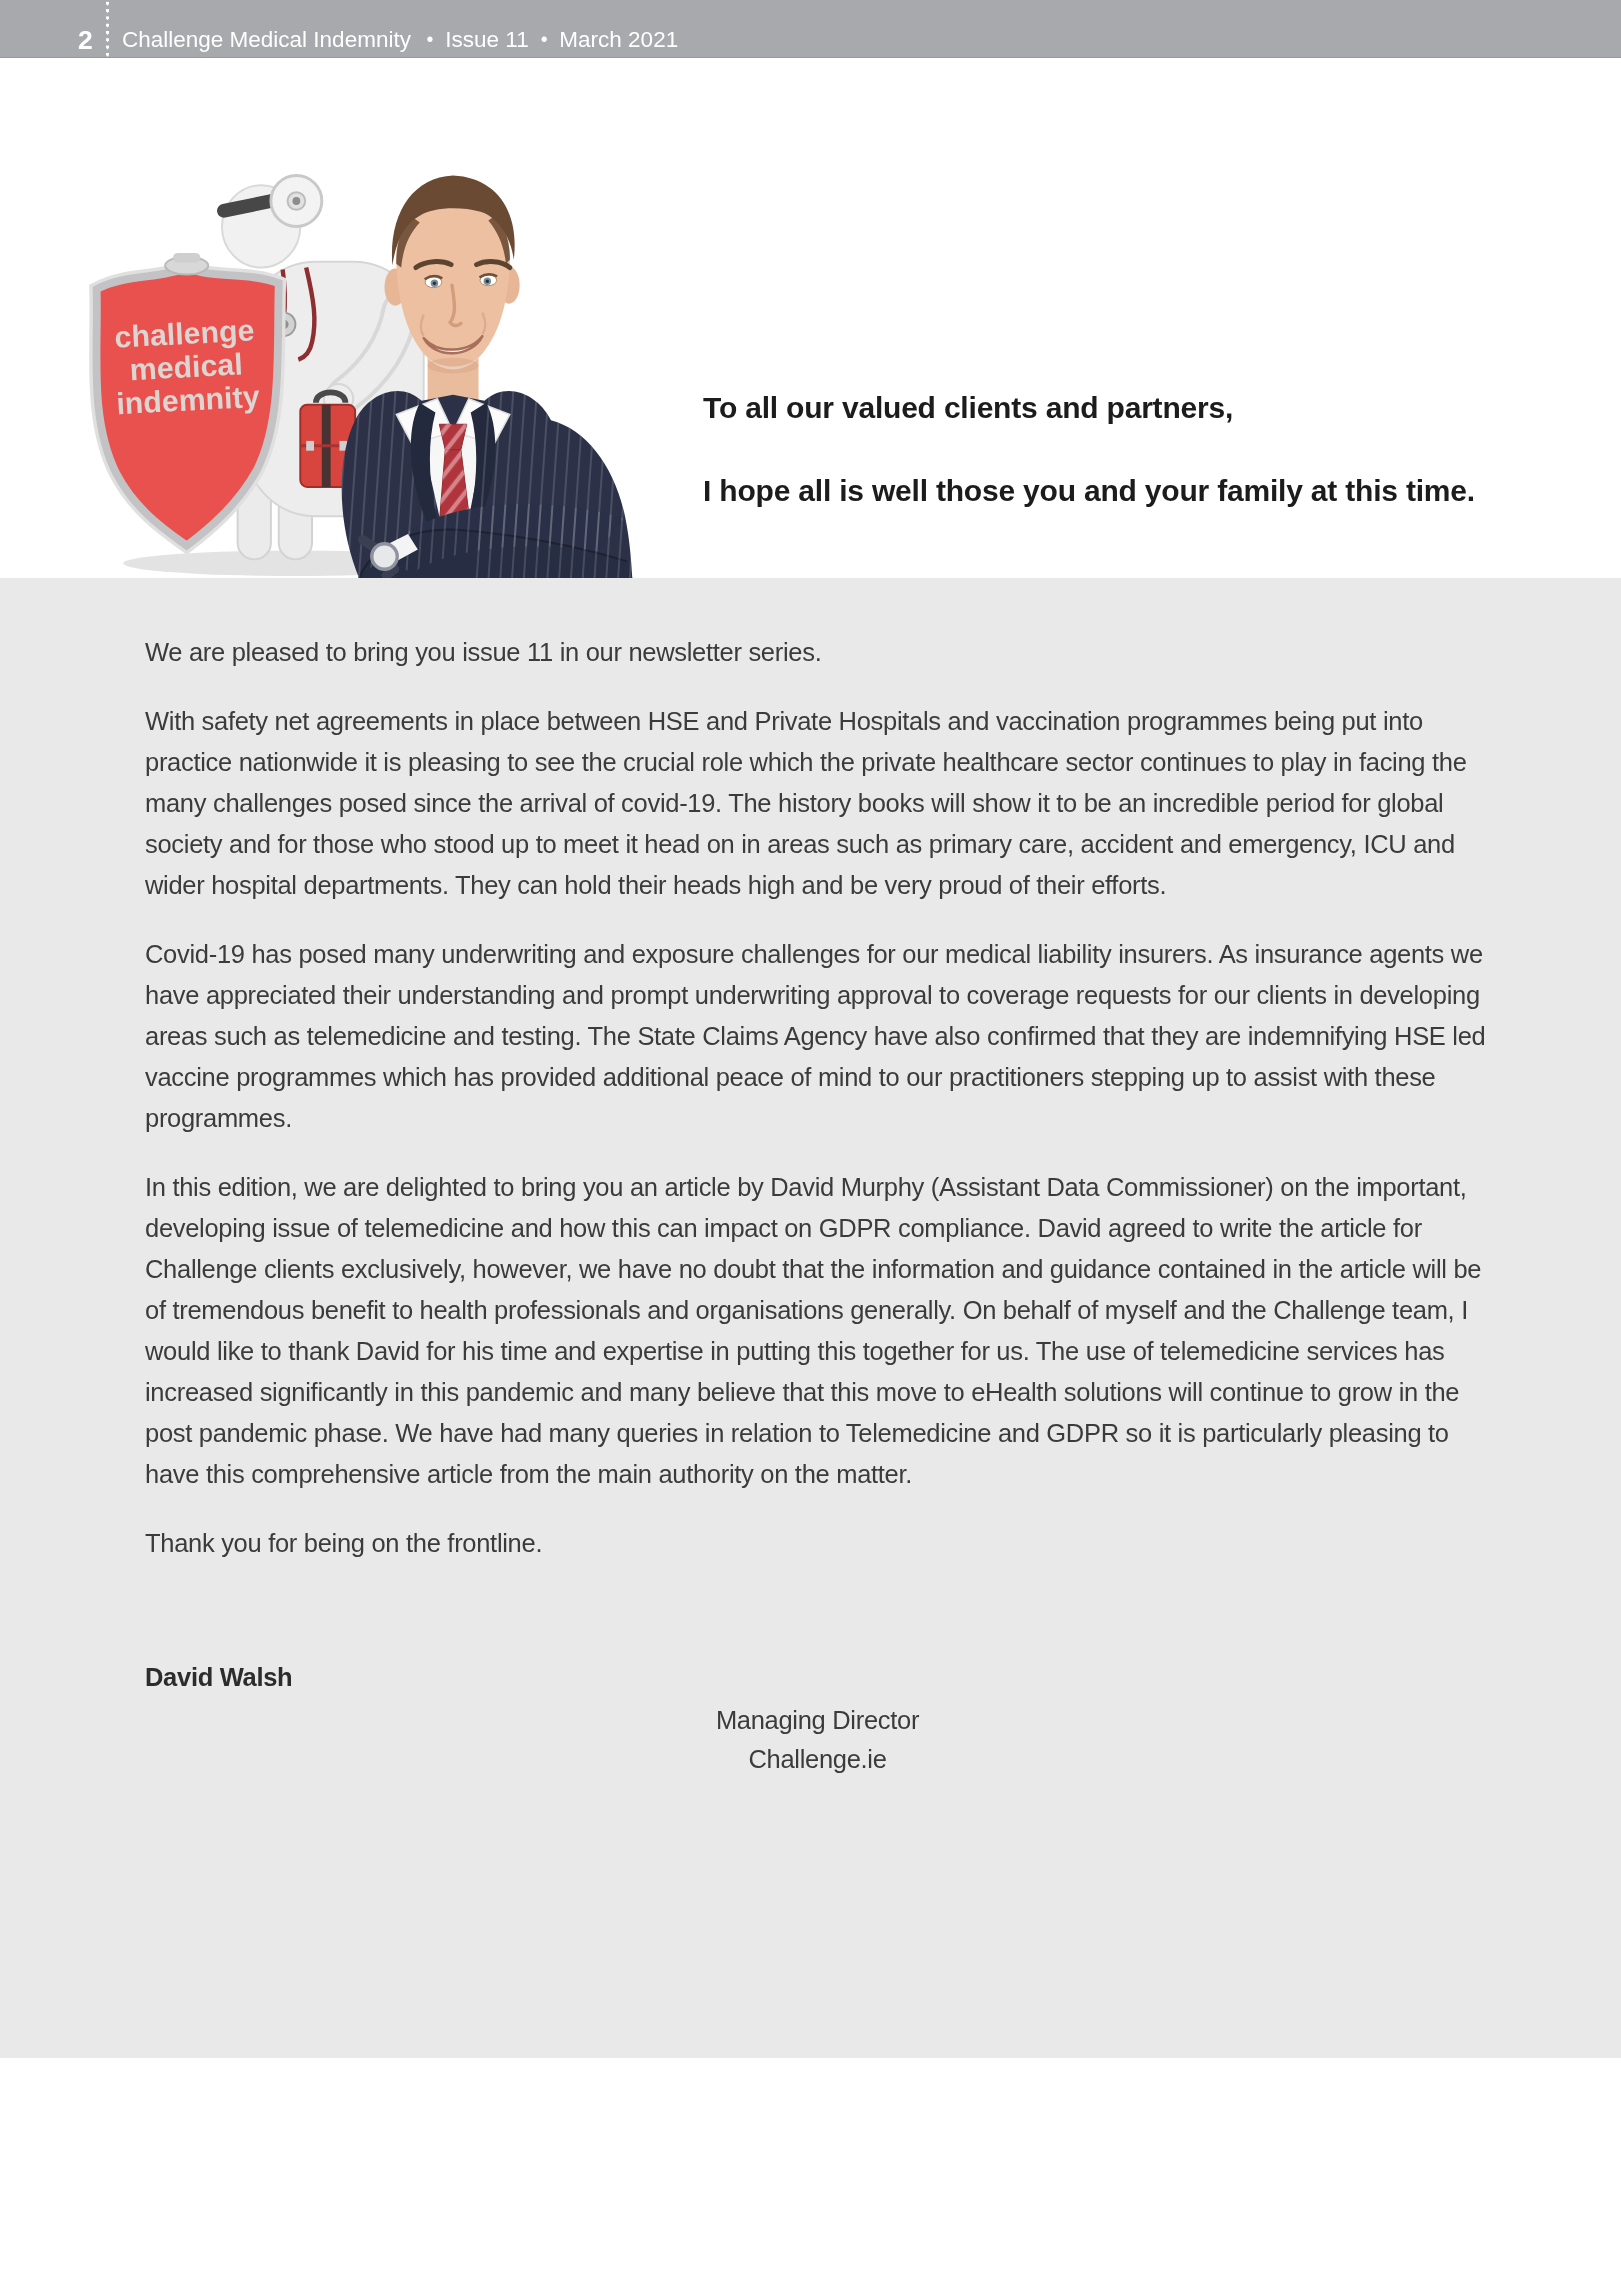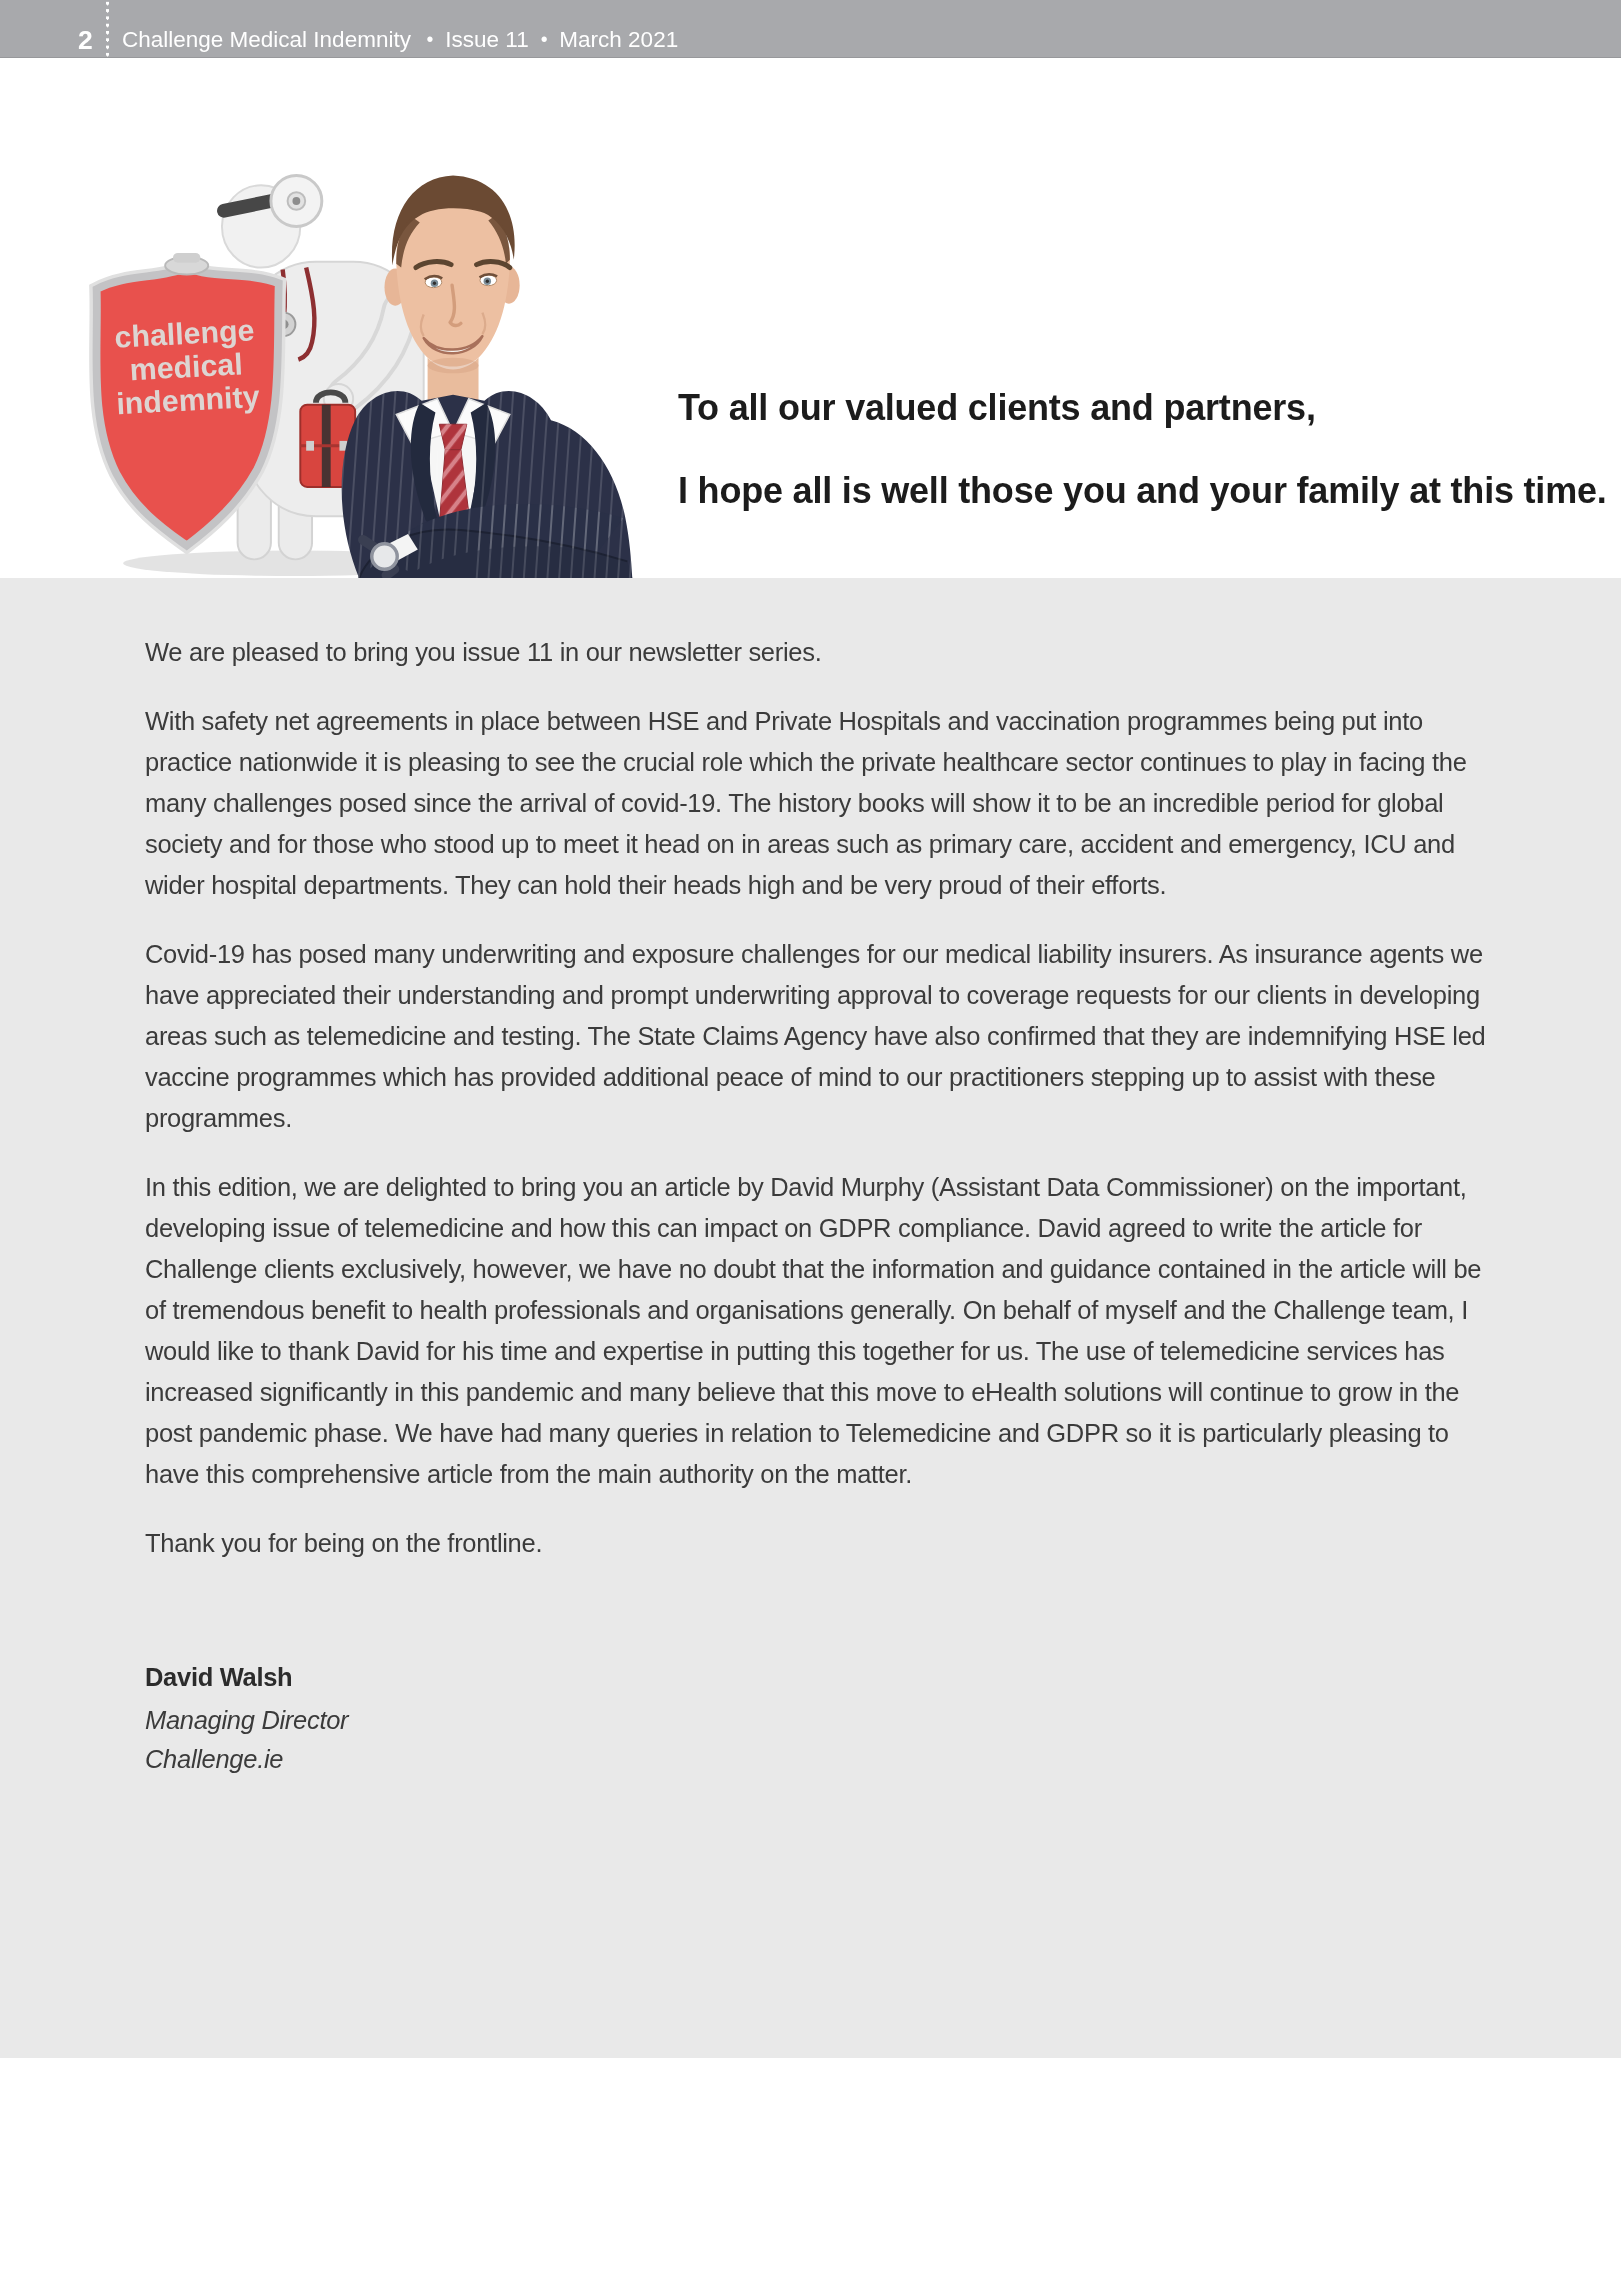--- a/index.html
+++ b/index.html
@@ -50,38 +50,38 @@
   .hero{
     position:absolute;left:0;top:58px;width:1621px;height:520px;
     background:#ffffff;
   }
   .hero-illustration{position:absolute;left:0;top:0;width:1621px;height:520px;}
   .greeting{
     position:absolute;left:678px;top:331px;width:882px;z-index:2;
   }
   .greeting p{
     color:var(--heading,#1c1c1c);
-    font-size:36px;font-weight:700;line-height:37px;
-    letter-spacing:-0.2px;white-space:nowrap;
+    font-size:30px;font-weight:700;line-height:37px;
+    letter-spacing:-0.2px;white-space:nowrap;margin-left:25px;
   }
   .greeting p + p{margin-top:46px;}
   
   .panel{
     position:absolute;left:0;top:578px;width:1621px;height:1480px;
     background:var(--panel-bg,#e9e9e9);
   }
   .letter{
     position:absolute;left:145px;top:54px;width:1345px;
     color:var(--text,#3b3b3b);
     font-size:25.5px;line-height:41px;letter-spacing:-0.3px;
   }
   .letter p{margin-bottom:28px;}
   .signature{margin-top:94px;line-height:39px;}
   .signature .sig-name{font-weight:700;margin-bottom:4px;color:#2c2c2c;}
-  .signature .sig-role,.signature .sig-company{font-style:italic;margin-bottom:0;}
+  .signature .sig-role,.signature .sig-company{margin-bottom:0;text-align:center;}
 </style>
 </head>
 <body>
 
 <header class="topbar">
   <span class="page-number">2</span>
   <span class="dot-rule"></span>
   <div class="topbar-title">
     <span class="brand">Challenge Medical Indemnity</span>
     <span class="sep">•</span>

